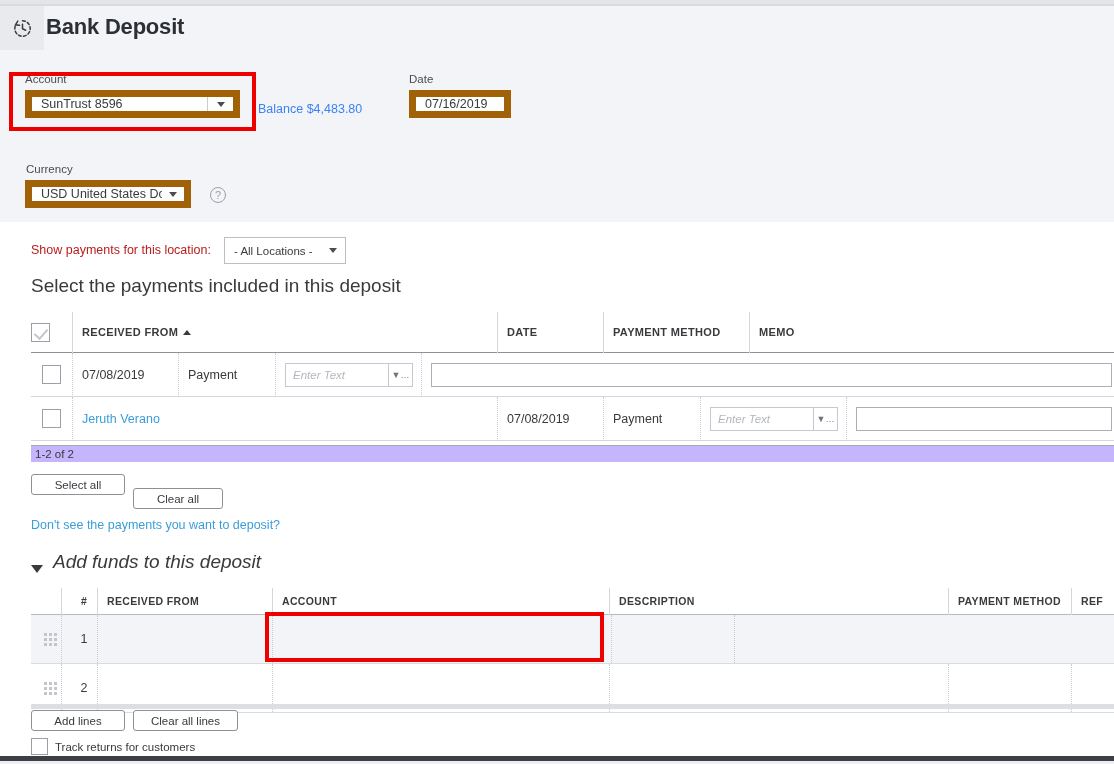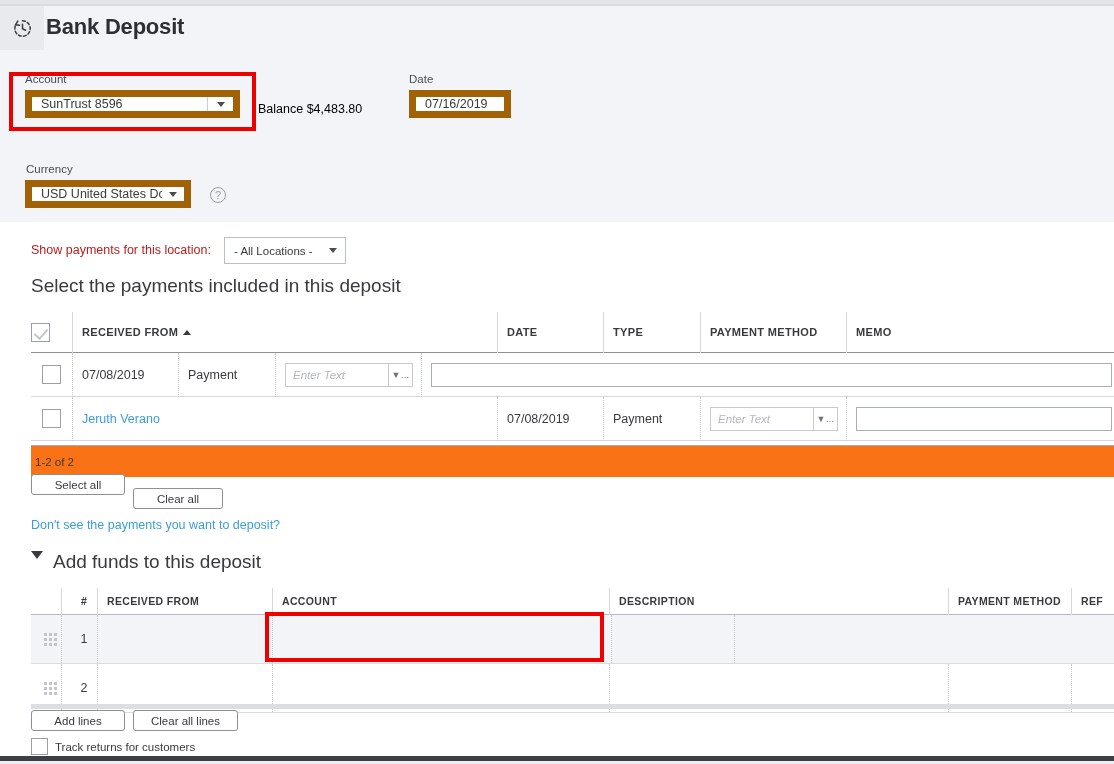--- a/index.html
+++ b/index.html
@@ -67,21 +67,21 @@
   }
   .caret {
     width: 0; height: 0;
     border-left: 4.5px solid transparent;
     border-right: 4.5px solid transparent;
     border-top: 5.5px solid #4a4c50;
   }
 
   .balance-text {
     position: absolute; left: 258px; top: 102px;
-    font-size: 12.5px; color: #000000; white-space: nowrap;
+    font-size: 12.5px; color: #3b82f6; white-space: nowrap;
   }
 
   .help-circle {
     position: absolute; left: 210px; top: 187px;
     width: 16px; height: 16px; border-radius: 50%;
     border: 1.3px solid #9aa0a8;
     color: #9aa0a8; font-size: 11px;
     display: flex; align-items: center; justify-content: center;
     line-height: 1;
   }
@@ -168,22 +168,22 @@
     display: flex; align-items: center; justify-content: center;
     color: #6f7479; font-size: 9px;
   }
   .memo-input {
     width: 100%; height: 24px; background: #fff; border: 1px solid #a9afb7;
     margin-right: 2px;
   }
 
   
   .pager-bar {
-    position: absolute; left: 31px; top: 445px; width: 1083px; height: 32px;
-    background: #f97316;
+    position: absolute; left: 31px; top: 445px; width: 1083px; height: 17px;
+    background: #c4b5fd;
     border-top: 1px solid #a6a9ae;
     display: flex; align-items: center;
   }
   .pager-text { font-size: 11.5px; color: #393a3d; padding-left: 4px; }
 
   .btn {
     background: #ffffff; border: 1px solid #8d9096; border-radius: 3px;
     font-size: 11.5px; color: #393a3d;
     display: flex; align-items: center; justify-content: center;
     height: 21px;
@@ -192,21 +192,21 @@
   .btn-clearall  { position: absolute; left: 133px; top: 474px; width: 90px; margin-top: 14px; }
 
   .dontsee {
     position: absolute; left: 31px; top: 518px;
     font-size: 12.5px; color: #3b9ed8;
   }
 
   
   .addfunds-head {
     position: absolute; left: 31px; top: 551px;
-    display: flex; align-items: flex-start;
+    display: flex; align-items: flex-end; font-style: italic;
   }
   .tri-down {
     width: 0; height: 0; margin-right: 10px;
     border-left: 6px solid transparent;
     border-right: 6px solid transparent;
     border-top: 8px solid #393a3d;
   }
   .addfunds-title { font-size: 19px; color: #393a3d; }
 
   .ftable {
@@ -331,21 +331,20 @@
   <div class="ptable">
     <div class="ptable-head">
       <div class="cell c-chk">
         <span class="chk checked-gray"></span>
       </div>
       <div class="cell c-recv">
         <span>RECEIVED FROM</span>
         <span class="sort-arrow"></span>
       </div>
       <div class="cell c-date">DATE</div>
-      <div class="cell c-type">TYPE</div>
       <div class="cell c-pm">PAYMENT METHOD</div>
       <div class="cell c-memo">MEMO</div>
     </div>
 
     <div class="ptable-row">
       <div class="cell c-chk">
         <span class="chk"></span>
       </div>
       <div class="cell c-date">07/08/2019</div>
       <div class="cell c-type">Payment</div>

